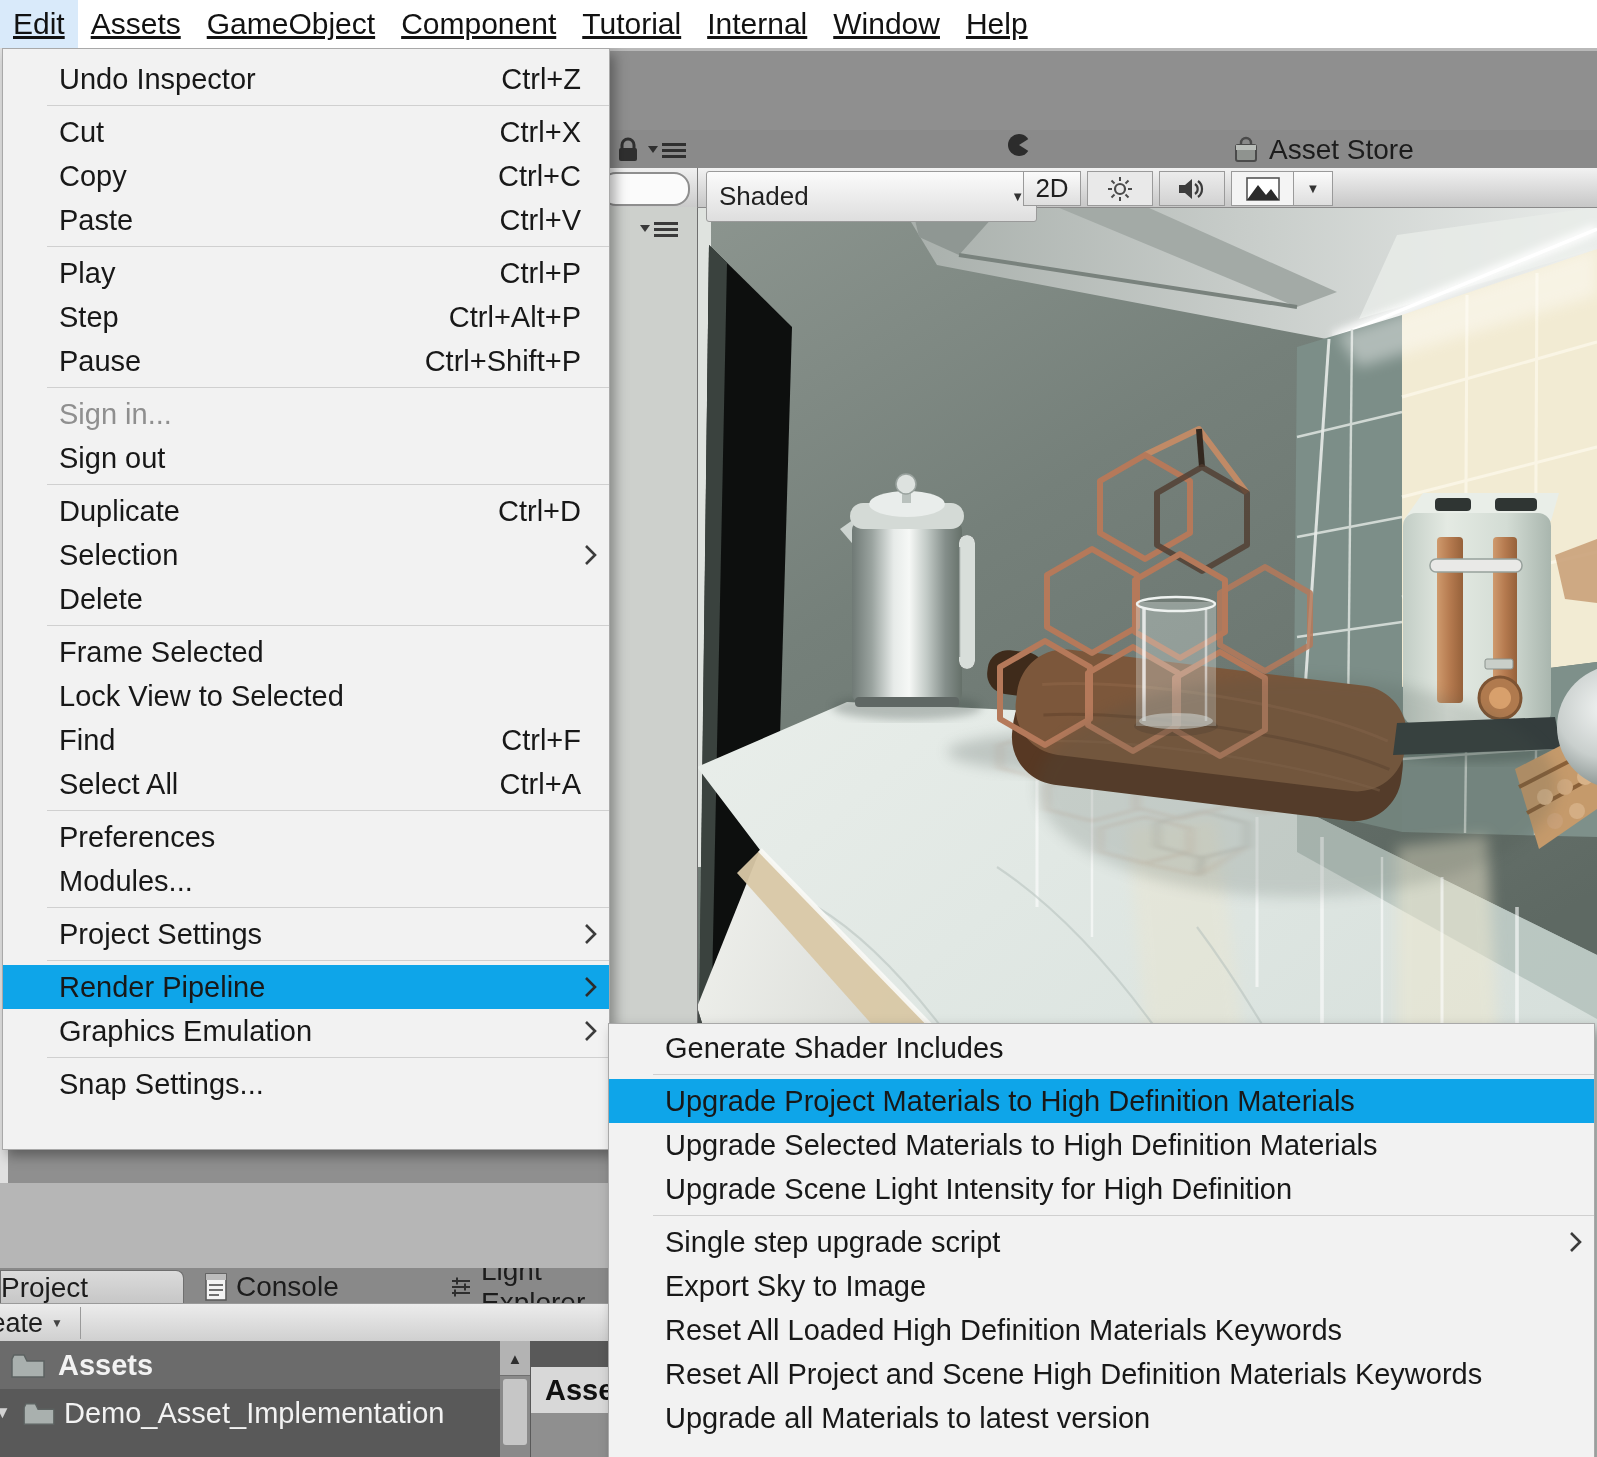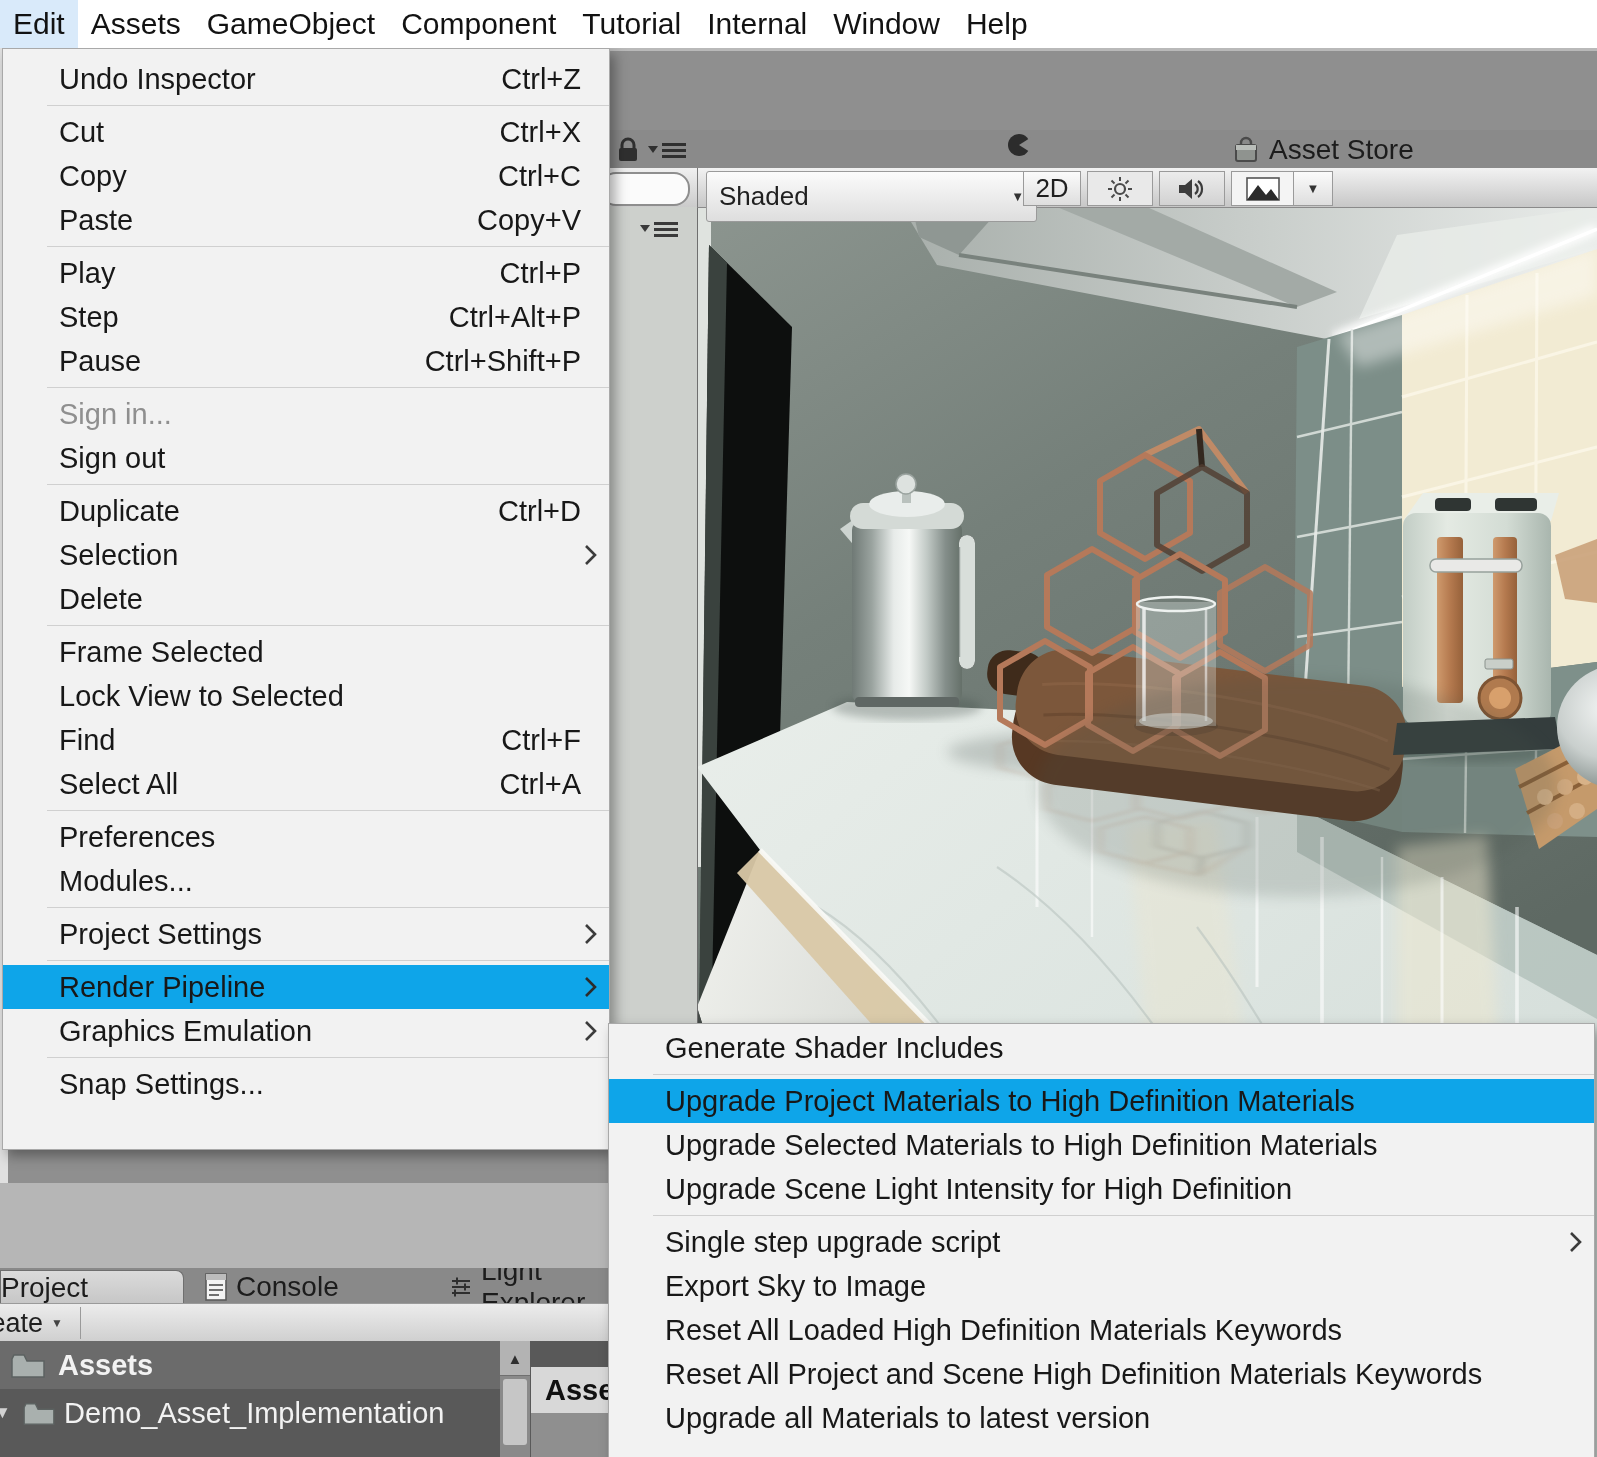--- a/index.html
+++ b/index.html
@@ -4,21 +4,21 @@
 <style>
   html,body{margin:0;padding:0;}
   body{
     width:1597px;height:1457px;position:relative;overflow:hidden;
     background:#8f8f8f;font-family:"Liberation Sans",sans-serif;
     -webkit-font-smoothing:antialiased;
   }
   
   .menubar{position:absolute;left:0;top:0;width:1597px;height:48px;background:#ffffff;
     display:flex;align-items:stretch;font-size:30px;color:#121212;z-index:120;}
-  .mb-item{display:flex;align-items:center;padding:7px 13px;cursor:default;}
+  .mb-item{display:flex;align-items:center;padding:7px 13px;cursor:default;text-decoration:underline;}
   .mb-item.active{background:#d9eafa;}
   
   .topbar{position:absolute;left:0;top:48px;width:1597px;height:82px;background:#8f8f8f;z-index:5;}
   .topbar::before{content:"";position:absolute;left:0;top:0;width:100%;height:3px;background:#b9b9b9;}
   .tb-btn{position:absolute;top:14px;height:45px;border:2px solid #4e4e4e;border-radius:9px;
     background:linear-gradient(#f7f7f7,#cfcfcf);display:flex;align-items:center;justify-content:flex-end;
     font-size:29px;color:#111;}
   .tb-btn.partial{left:560px;width:86px;padding-right:10px;}
   .tb-btn.local{left:648px;width:150px;justify-content:center;gap:8px;}
   
@@ -533,21 +533,21 @@
   <div class="mi">
     <span>Cut</span>
     <span class="sc">Ctrl+X</span>
   </div>
   <div class="mi">
     <span>Copy</span>
     <span class="sc">Ctrl+C</span>
   </div>
   <div class="mi">
     <span>Paste</span>
-    <span class="sc">Copy+V</span>
+    <span class="sc">Ctrl+V</span>
   </div>
   <div class="msep"></div>
   <div class="mi">
     <span>Play</span>
     <span class="sc">Ctrl+P</span>
   </div>
   <div class="mi">
     <span>Step</span>
     <span class="sc">Ctrl+Alt+P</span>
   </div>

